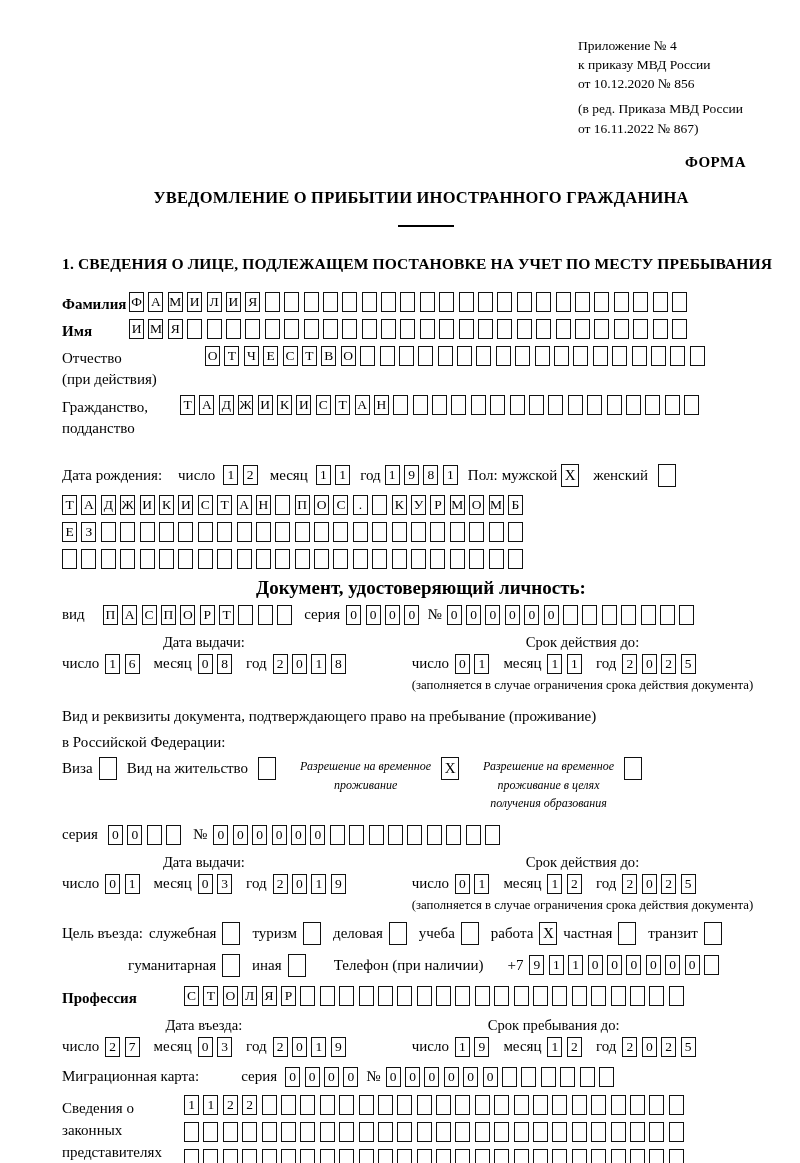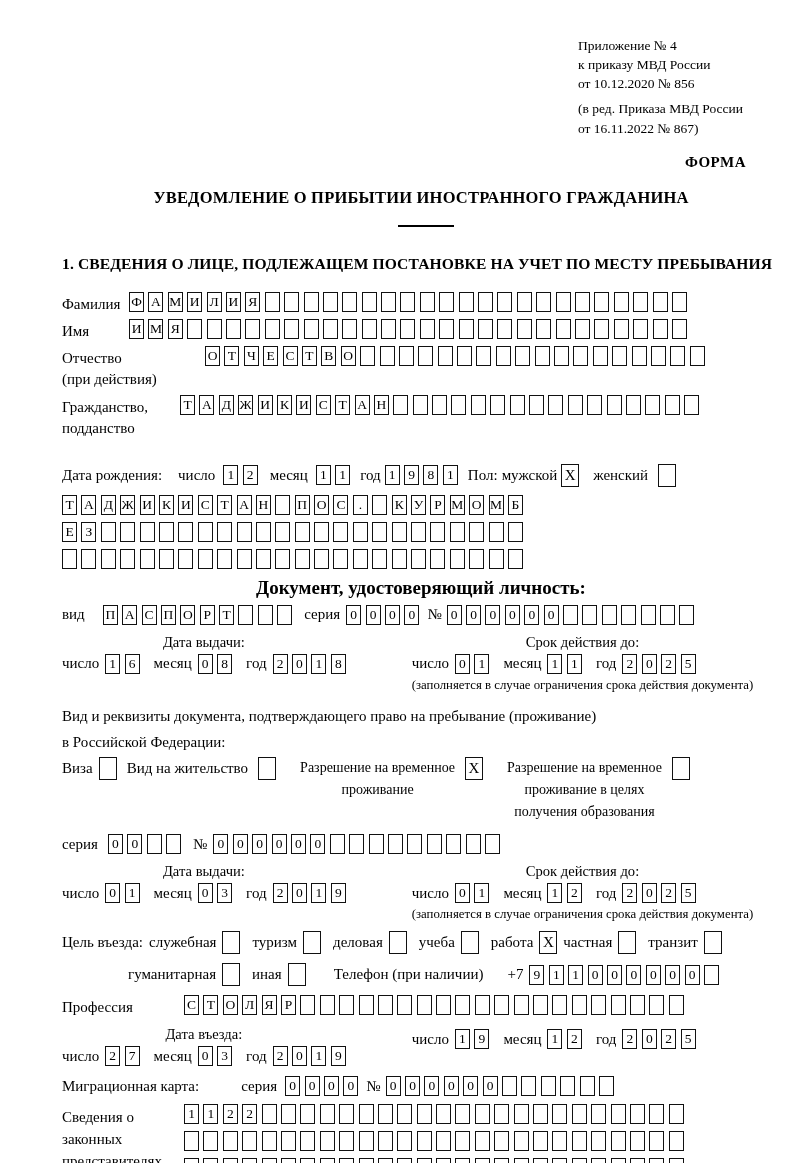--- a/index.html
+++ b/index.html
@@ -50,21 +50,21 @@
 
   .section-title {
     margin-top: 21px;
     font-weight: bold;
     font-size: 15.6px;
     white-space: nowrap;
     letter-spacing: .1px;
   }
 
   .row { display: flex; align-items: flex-start; margin-top: 5px; }
-  .lbl { flex: none; line-height: 20px; padding-top: 2px; }
+  .lbl { flex: none; line-height: 20px; padding-top: 2px; font-weight: bold; }
   .lbl-multi { flex: none; line-height: 21px; padding-top: 2px; white-space: pre-line; }
 
   .cells { display: flex; gap: 4.4px; flex: none; }
   .cell {
     width: 15px; height: 20px;
     border: 1.6px solid #111;
     display: flex; align-items: center; justify-content: center;
     font-size: 13.5px;
     flex: none;
   }
@@ -94,21 +94,21 @@
   .date-fields { display: flex; align-items: center; margin-top: 3px; }
   .date-fields .dl { margin: 0 6px 0 0; }
   .date-fields .grp { margin-right: 14px; }
   .limit-note { font-size: 12.8px; margin-top: 4px; text-align: center; }
 
   .intro { margin-top: 10px; line-height: 1.75; font-size: 15px; white-space: pre-line; }
 
   .opts { display: flex; align-items: flex-start; margin-top: 2px; }
   .opt { display: flex; align-items: flex-start; }
   .opt-label { line-height: 1.55; }
-  .opt-label.center { text-align: center; white-space: pre-line; font-size: 14px; }
+  .opt-label.center { text-align: center; white-space: pre-line; font-size: 12px; font-style: italic; }
   .opt .checkbox { margin-left: 10px; }
 
   .purpose-row { display: flex; align-items: center; margin-top: 9px; flex-wrap: nowrap; }
   .purpose-row .p-lbl { margin-right: 6px; }
   .purpose-row .checkbox { margin-right: 12px; }
 </style>
 </head>
 <body>
 
 <div class="page">
@@ -654,20 +654,21 @@
         <span class="dl">год</span>
         <span class="cells">
             <span class="cell">2</span>
             <span class="cell">0</span>
             <span class="cell">1</span>
             <span class="cell">9</span>
           </span>
       </div>
     </div>
     <div class="date-block" style="margin-left:66px">
+      <div class="date-heading">Срок пребывания до:</div>
       <div class="date-fields">
         <span class="dl">число</span>
         <span class="cells grp">
             <span class="cell">1</span>
             <span class="cell">9</span>
           </span>
         <span class="dl">месяц</span>
         <span class="cells grp">
             <span class="cell">1</span>
             <span class="cell">2</span>

